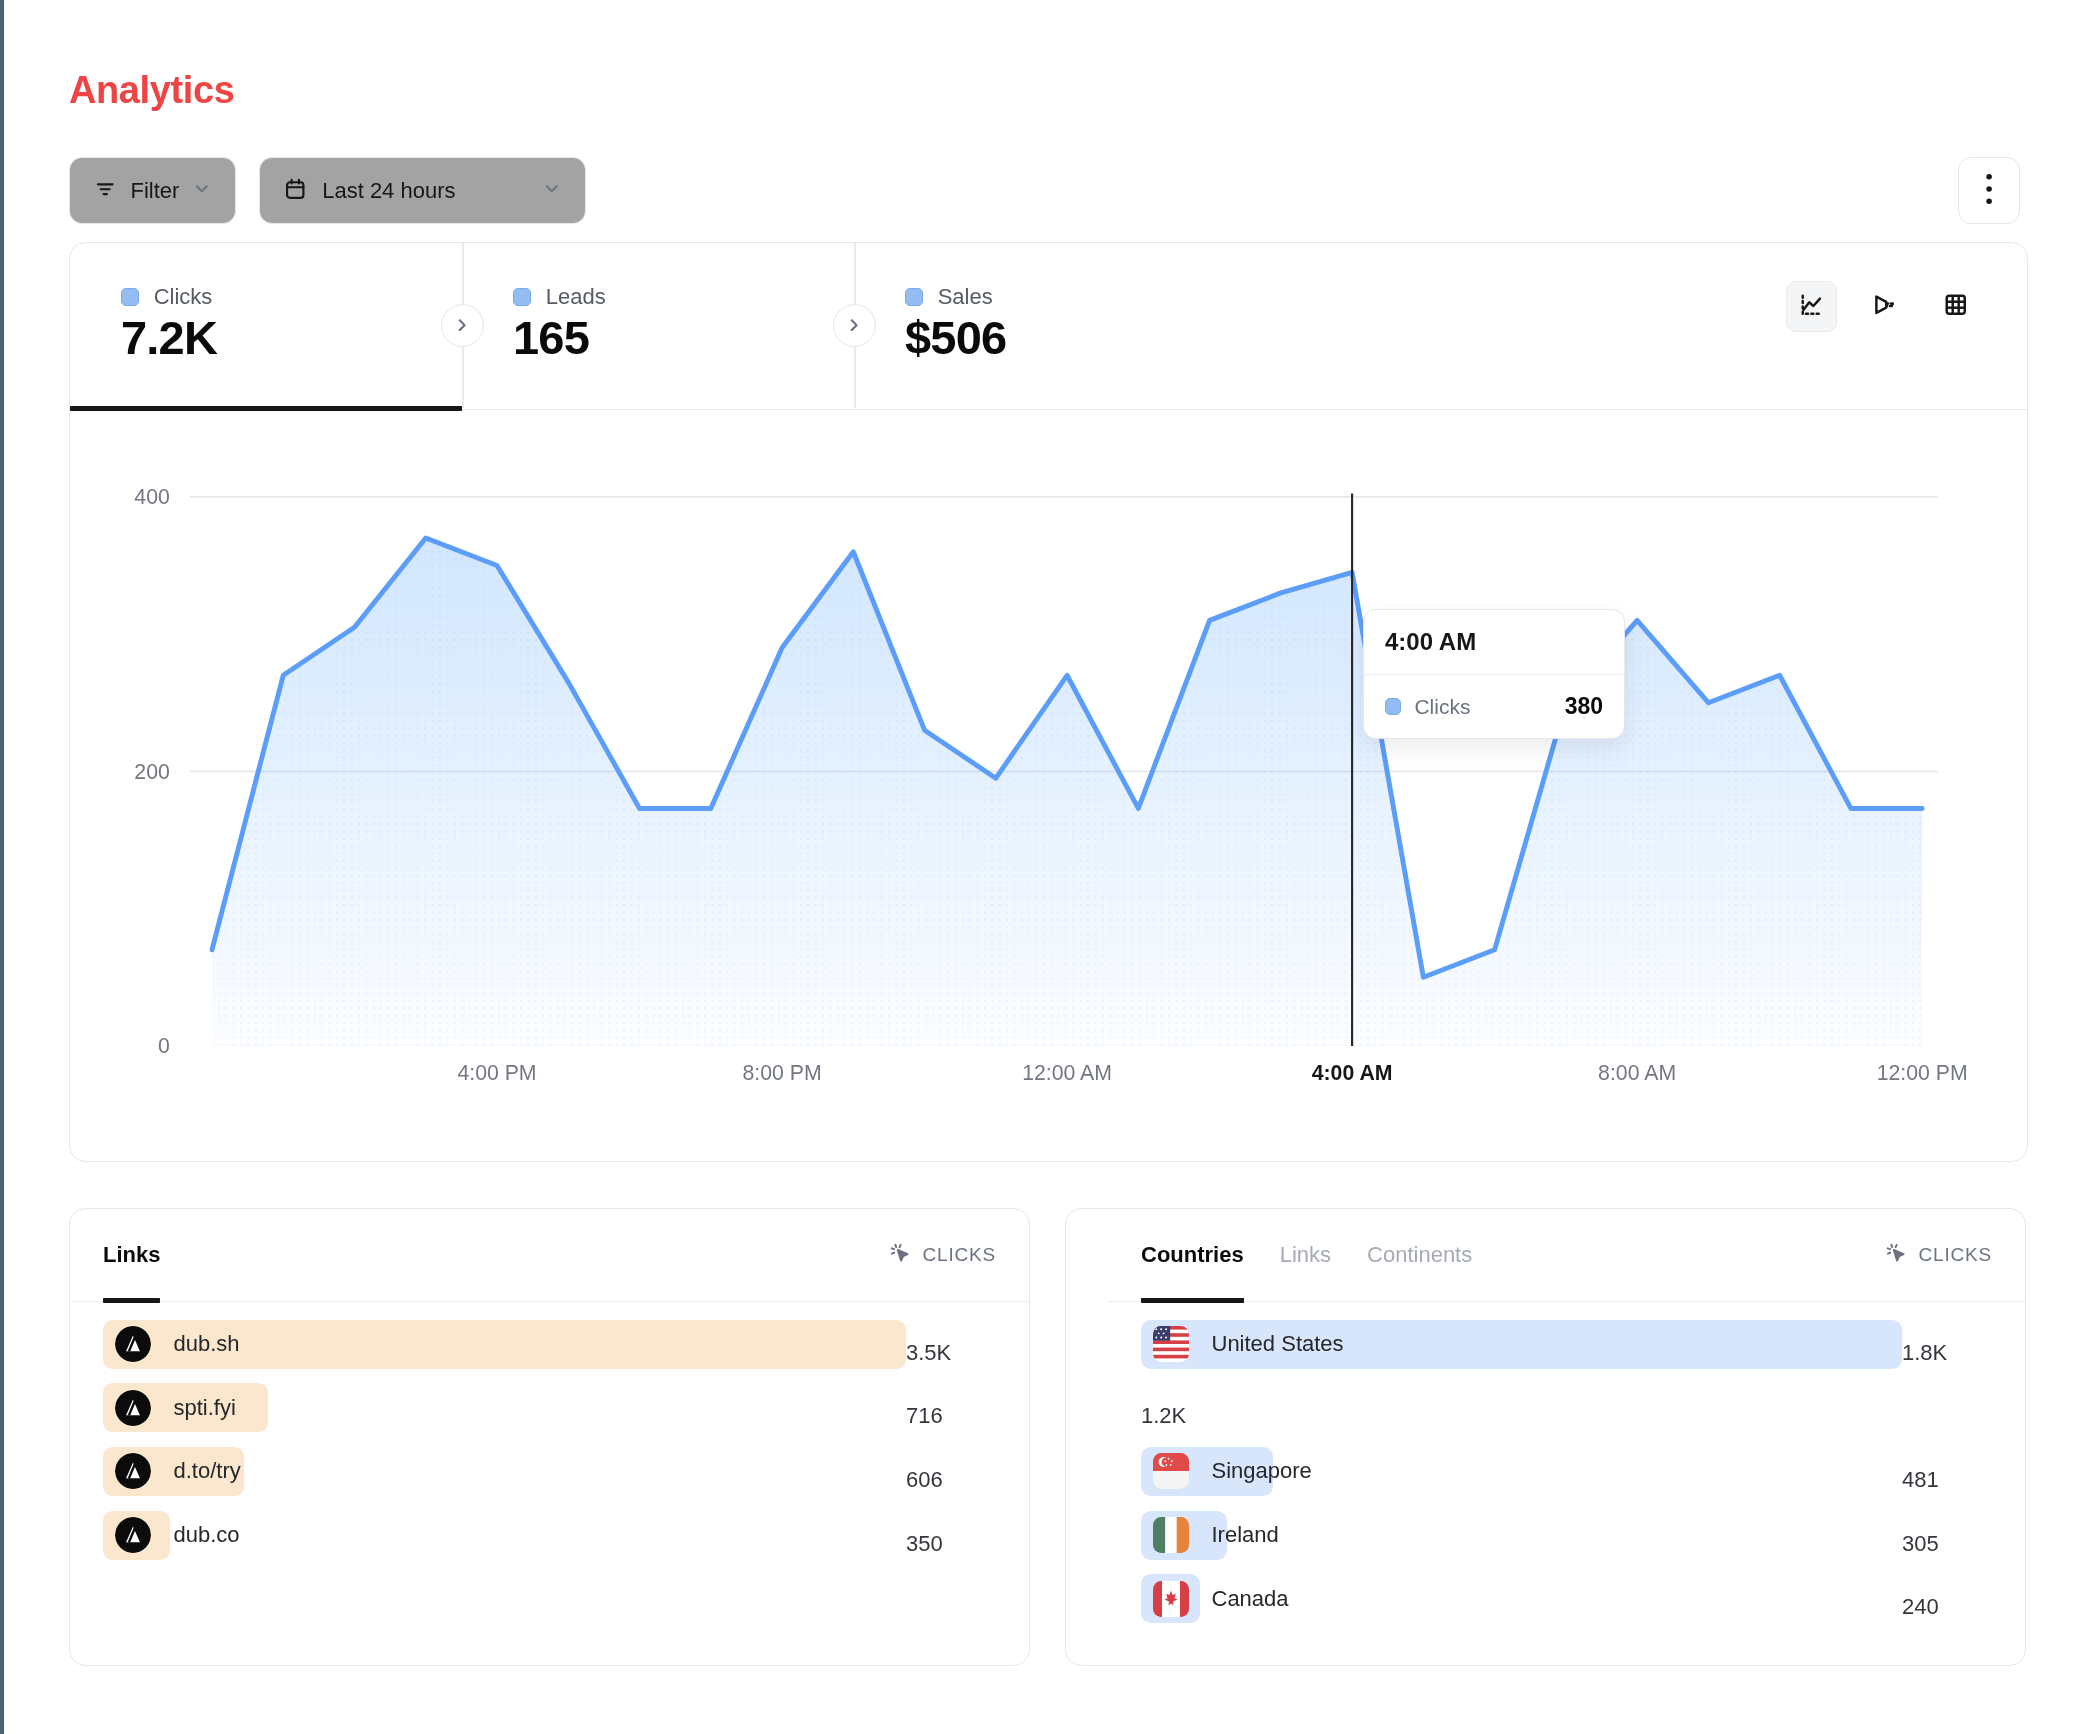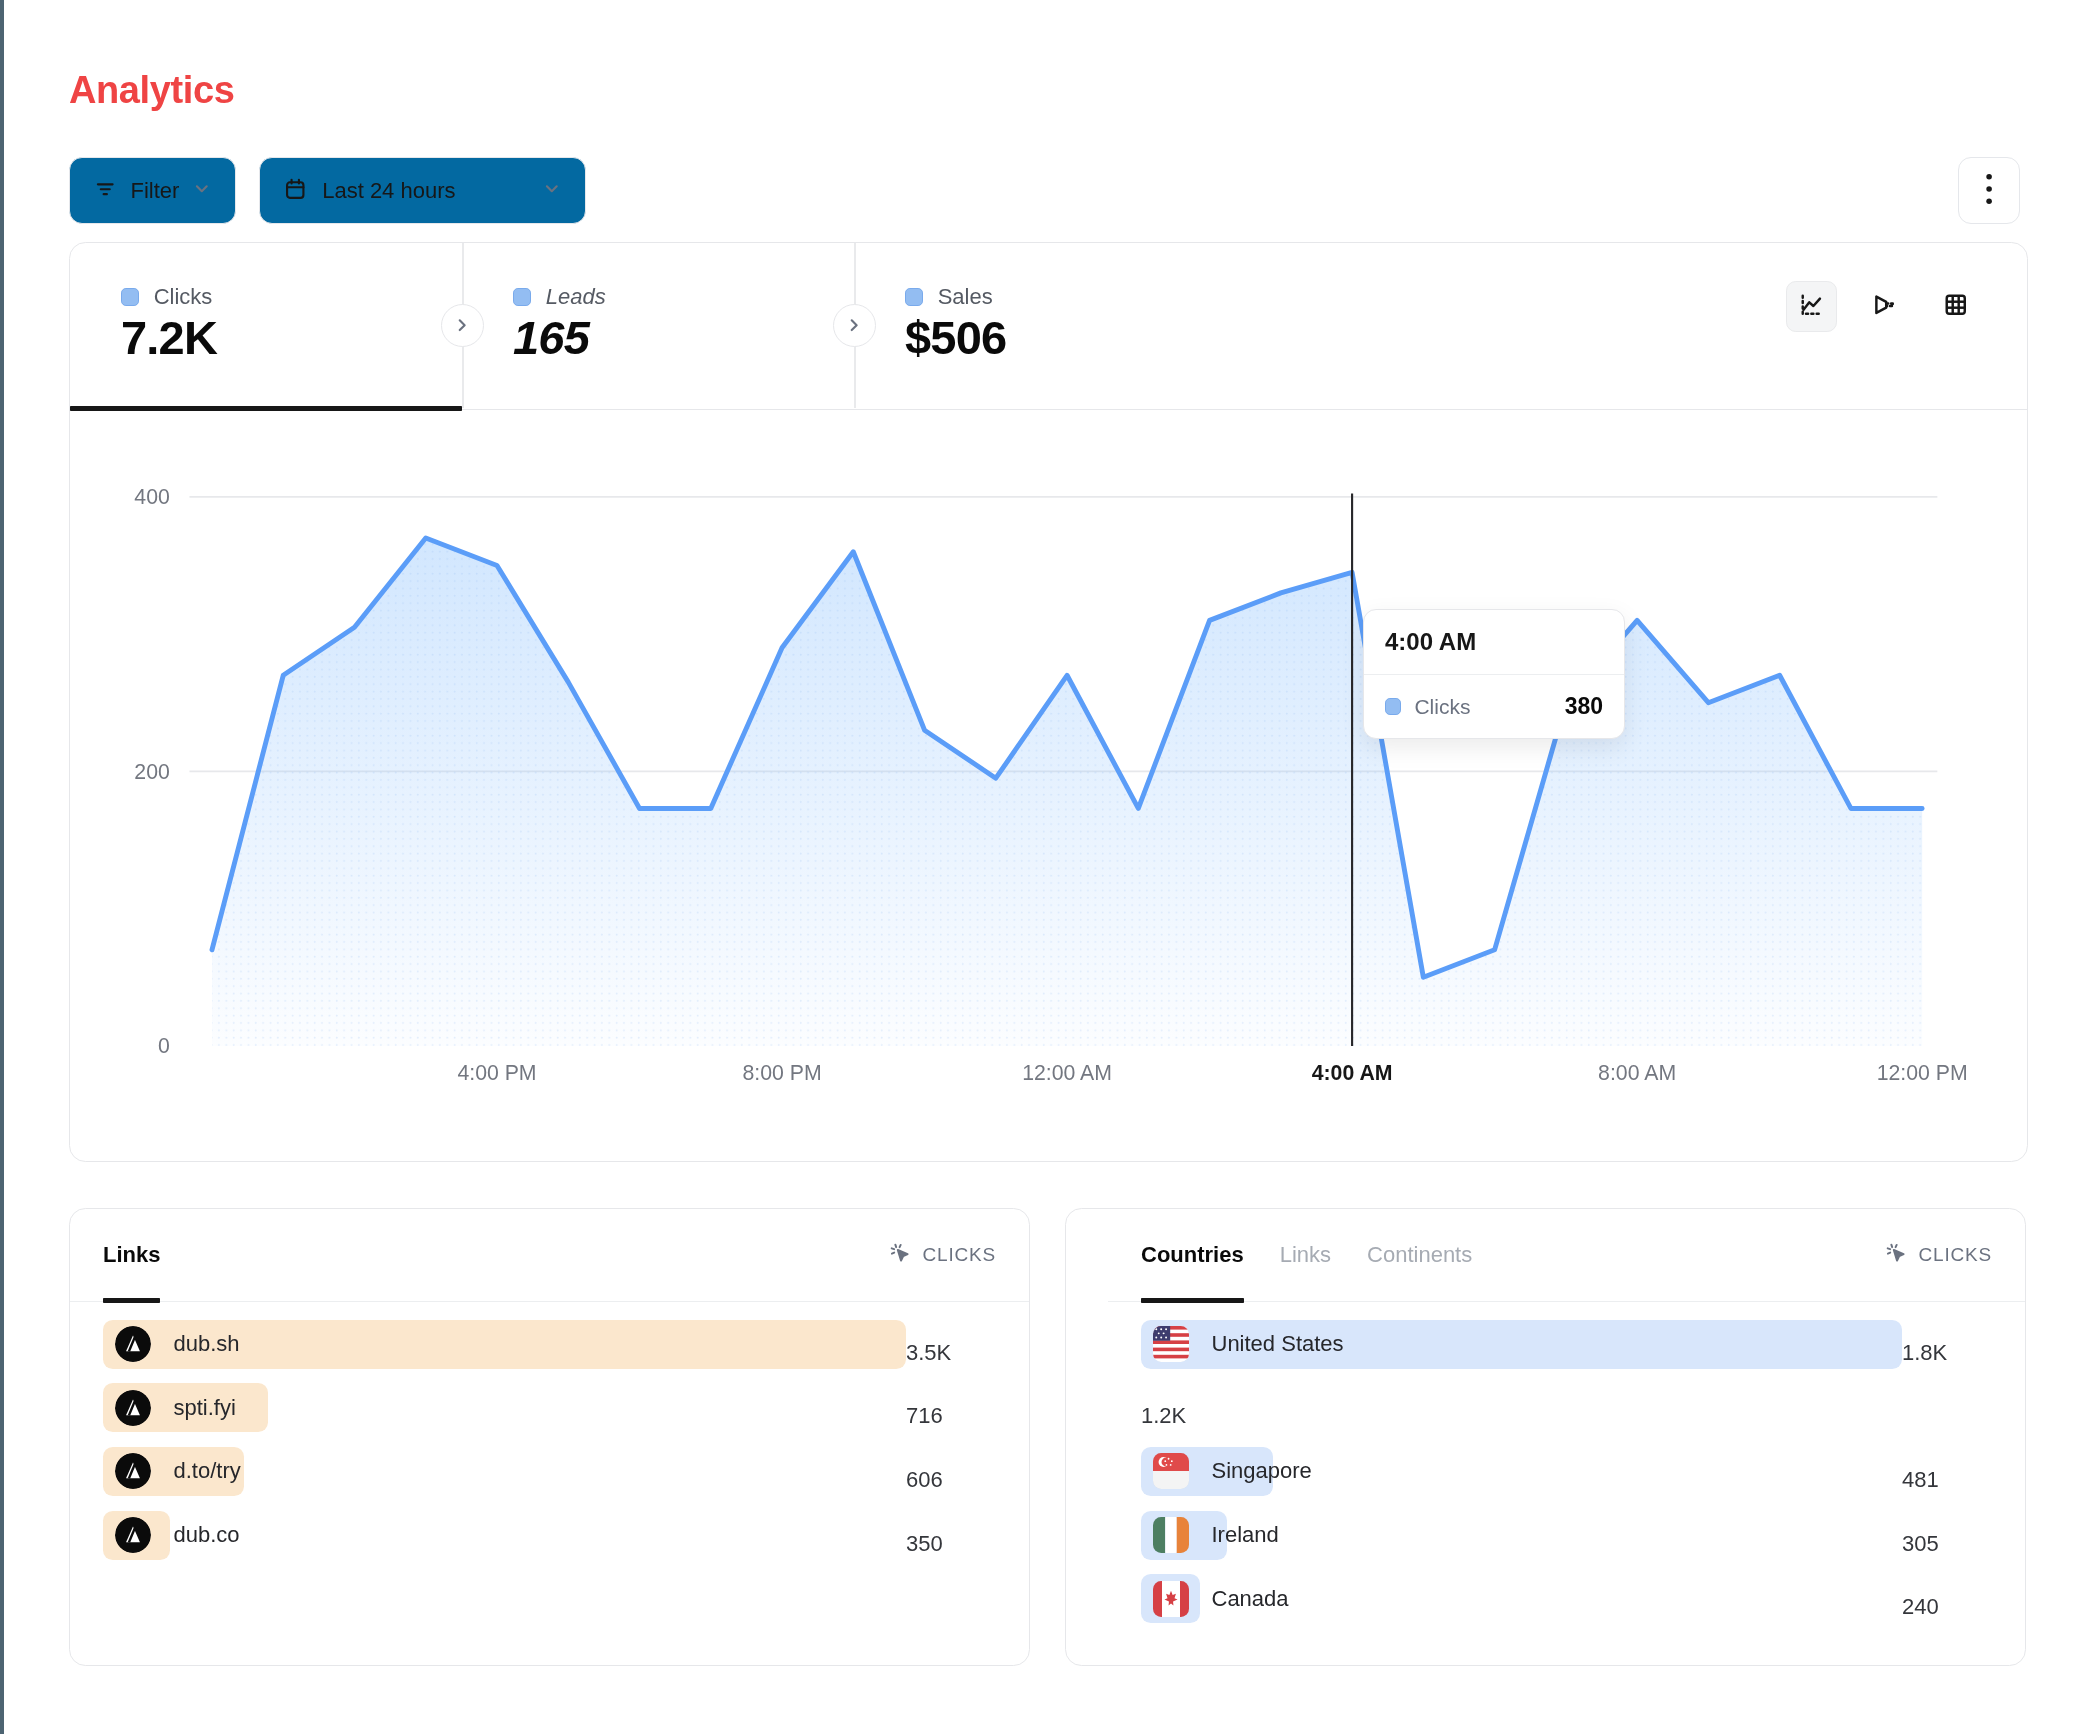--- a/index.html
+++ b/index.html
@@ -3,35 +3,35 @@
 <meta charset="utf-8">
 <style>
   * { margin:0; padding:0; box-sizing:border-box; }
   html,body { width:2096px; height:1735px; background:#ffffff; overflow:hidden;
     font-family:"Liberation Sans","DejaVu Sans",sans-serif; color:#171717; }
   .edge-strip { position:absolute; left:0; top:0; width:4.1px; height:1735px; background:#4d6472; }
 
   .page-title { position:absolute; left:69px; top:69px; font-size:38px; font-weight:800; letter-spacing:-0.4px; color:#ef4444; }
 
   .toolbar { position:absolute; left:69px; top:157px; right:75px; height:67px; }
-  .btn { display:inline-flex; align-items:center; height:67px; border:1.6px solid #e5e7eb; border-radius:13px; background:#0369a1; cursor:pointer; }
+  .btn { display:inline-flex; align-items:center; height:67px; border:1.6px solid #e5e7eb; border-radius:13px; background:#a3a3a3; cursor:pointer; }
   .btn svg { flex:0 0 auto; }
   .filter-btn { padding:0 23px; gap:13px; }
   .date-btn { position:absolute; left:190px; top:0; width:327px; padding:0 23px; gap:14.7px; }
   .btn-label { font-size:22px; font-weight:500; color:#171717; white-space:nowrap; }
   .date-btn .btn-label { flex:1; }
   .kebab-btn { position:absolute; right:0; top:0; width:62px; height:67px; border:1.6px solid #e5e7eb; border-radius:13px; background:#fff;
     display:flex; align-items:center; justify-content:center; cursor:pointer; }
 
   .main-card { position:absolute; left:69px; top:242px; width:1959px; height:920px;
     border:1.6px solid #e6e7ea; border-radius:16.4px; background:#fff; }
 
   .stats-row { position:absolute; left:0; top:0; width:100%; height:167px; border-bottom:1.6px solid #e6e7ea; display:flex; }
   .stat-tab { position:relative; height:100%; padding:41px 0 0 51px; cursor:pointer; }
-  .stat-tab.t0 { width:392px; } .stat-tab.t1 { width:392px;font-style:italic; } .stat-tab.t2 { width:426px; }
+  .stat-tab.t0 { width:392px; } .stat-tab.t1 { width:392px; } .stat-tab.t2 { width:426px; }
   .stat-divider { position:absolute; top:0; width:1.6px; height:165px; background:#e9eaec; }
   .stat-head { display:flex; align-items:center; gap:14.7px; }
   .legend-sq { width:18px; height:18px; border-radius:4.9px; background:#93bdf2; border:1.6px solid #79aaec; }
   .stat-label { font-size:22px; color:#555a63; }
   .stat-value { margin-top:0; font-size:47px; font-weight:700; color:#0a0a0a; letter-spacing:-0.8px; }
   .active-underline { position:absolute; left:0; bottom:-1.6px; width:392px; height:4.9px; background:#171717; border-radius:0.8px; }
   .next-circle { position:absolute; top:61px; width:43px; height:43px; border-radius:50%; background:#fff; border:1.6px solid #e6e7ea;
     display:flex; align-items:center; justify-content:center; cursor:pointer; z-index:3; }
 
   .chart-actions { position:absolute; right:46px; top:38px; display:flex; align-items:center; gap:21px; }

